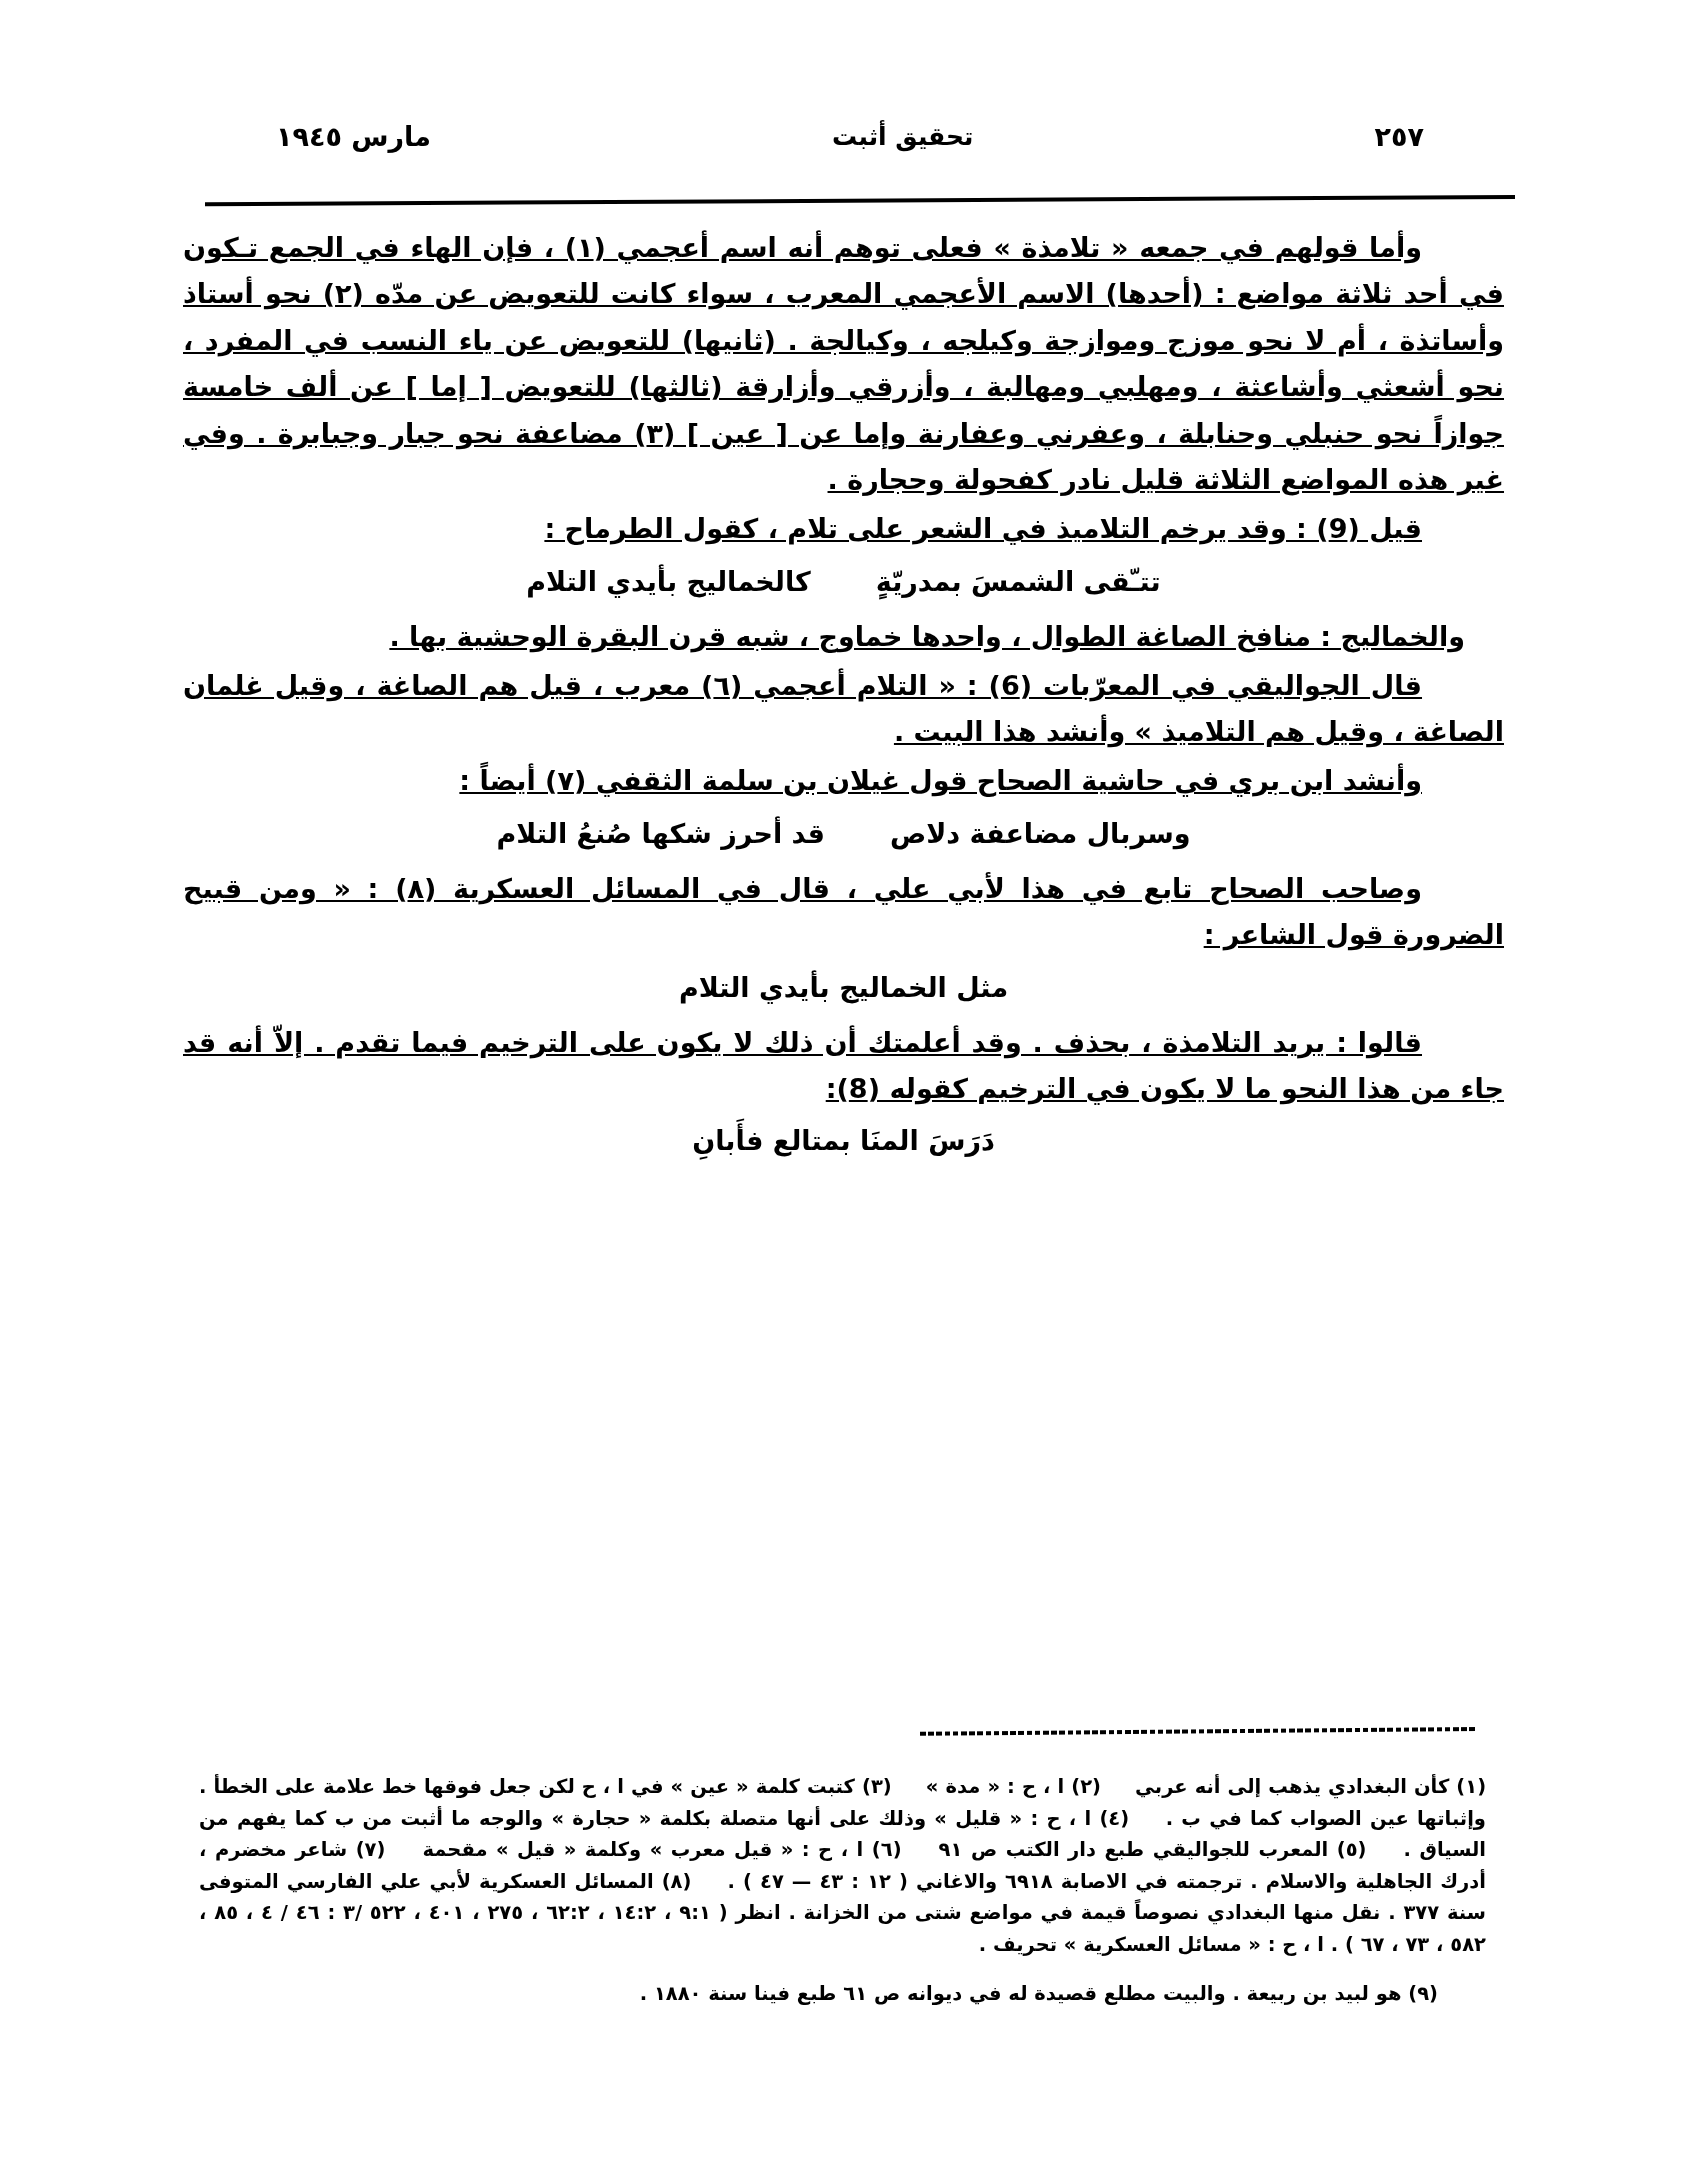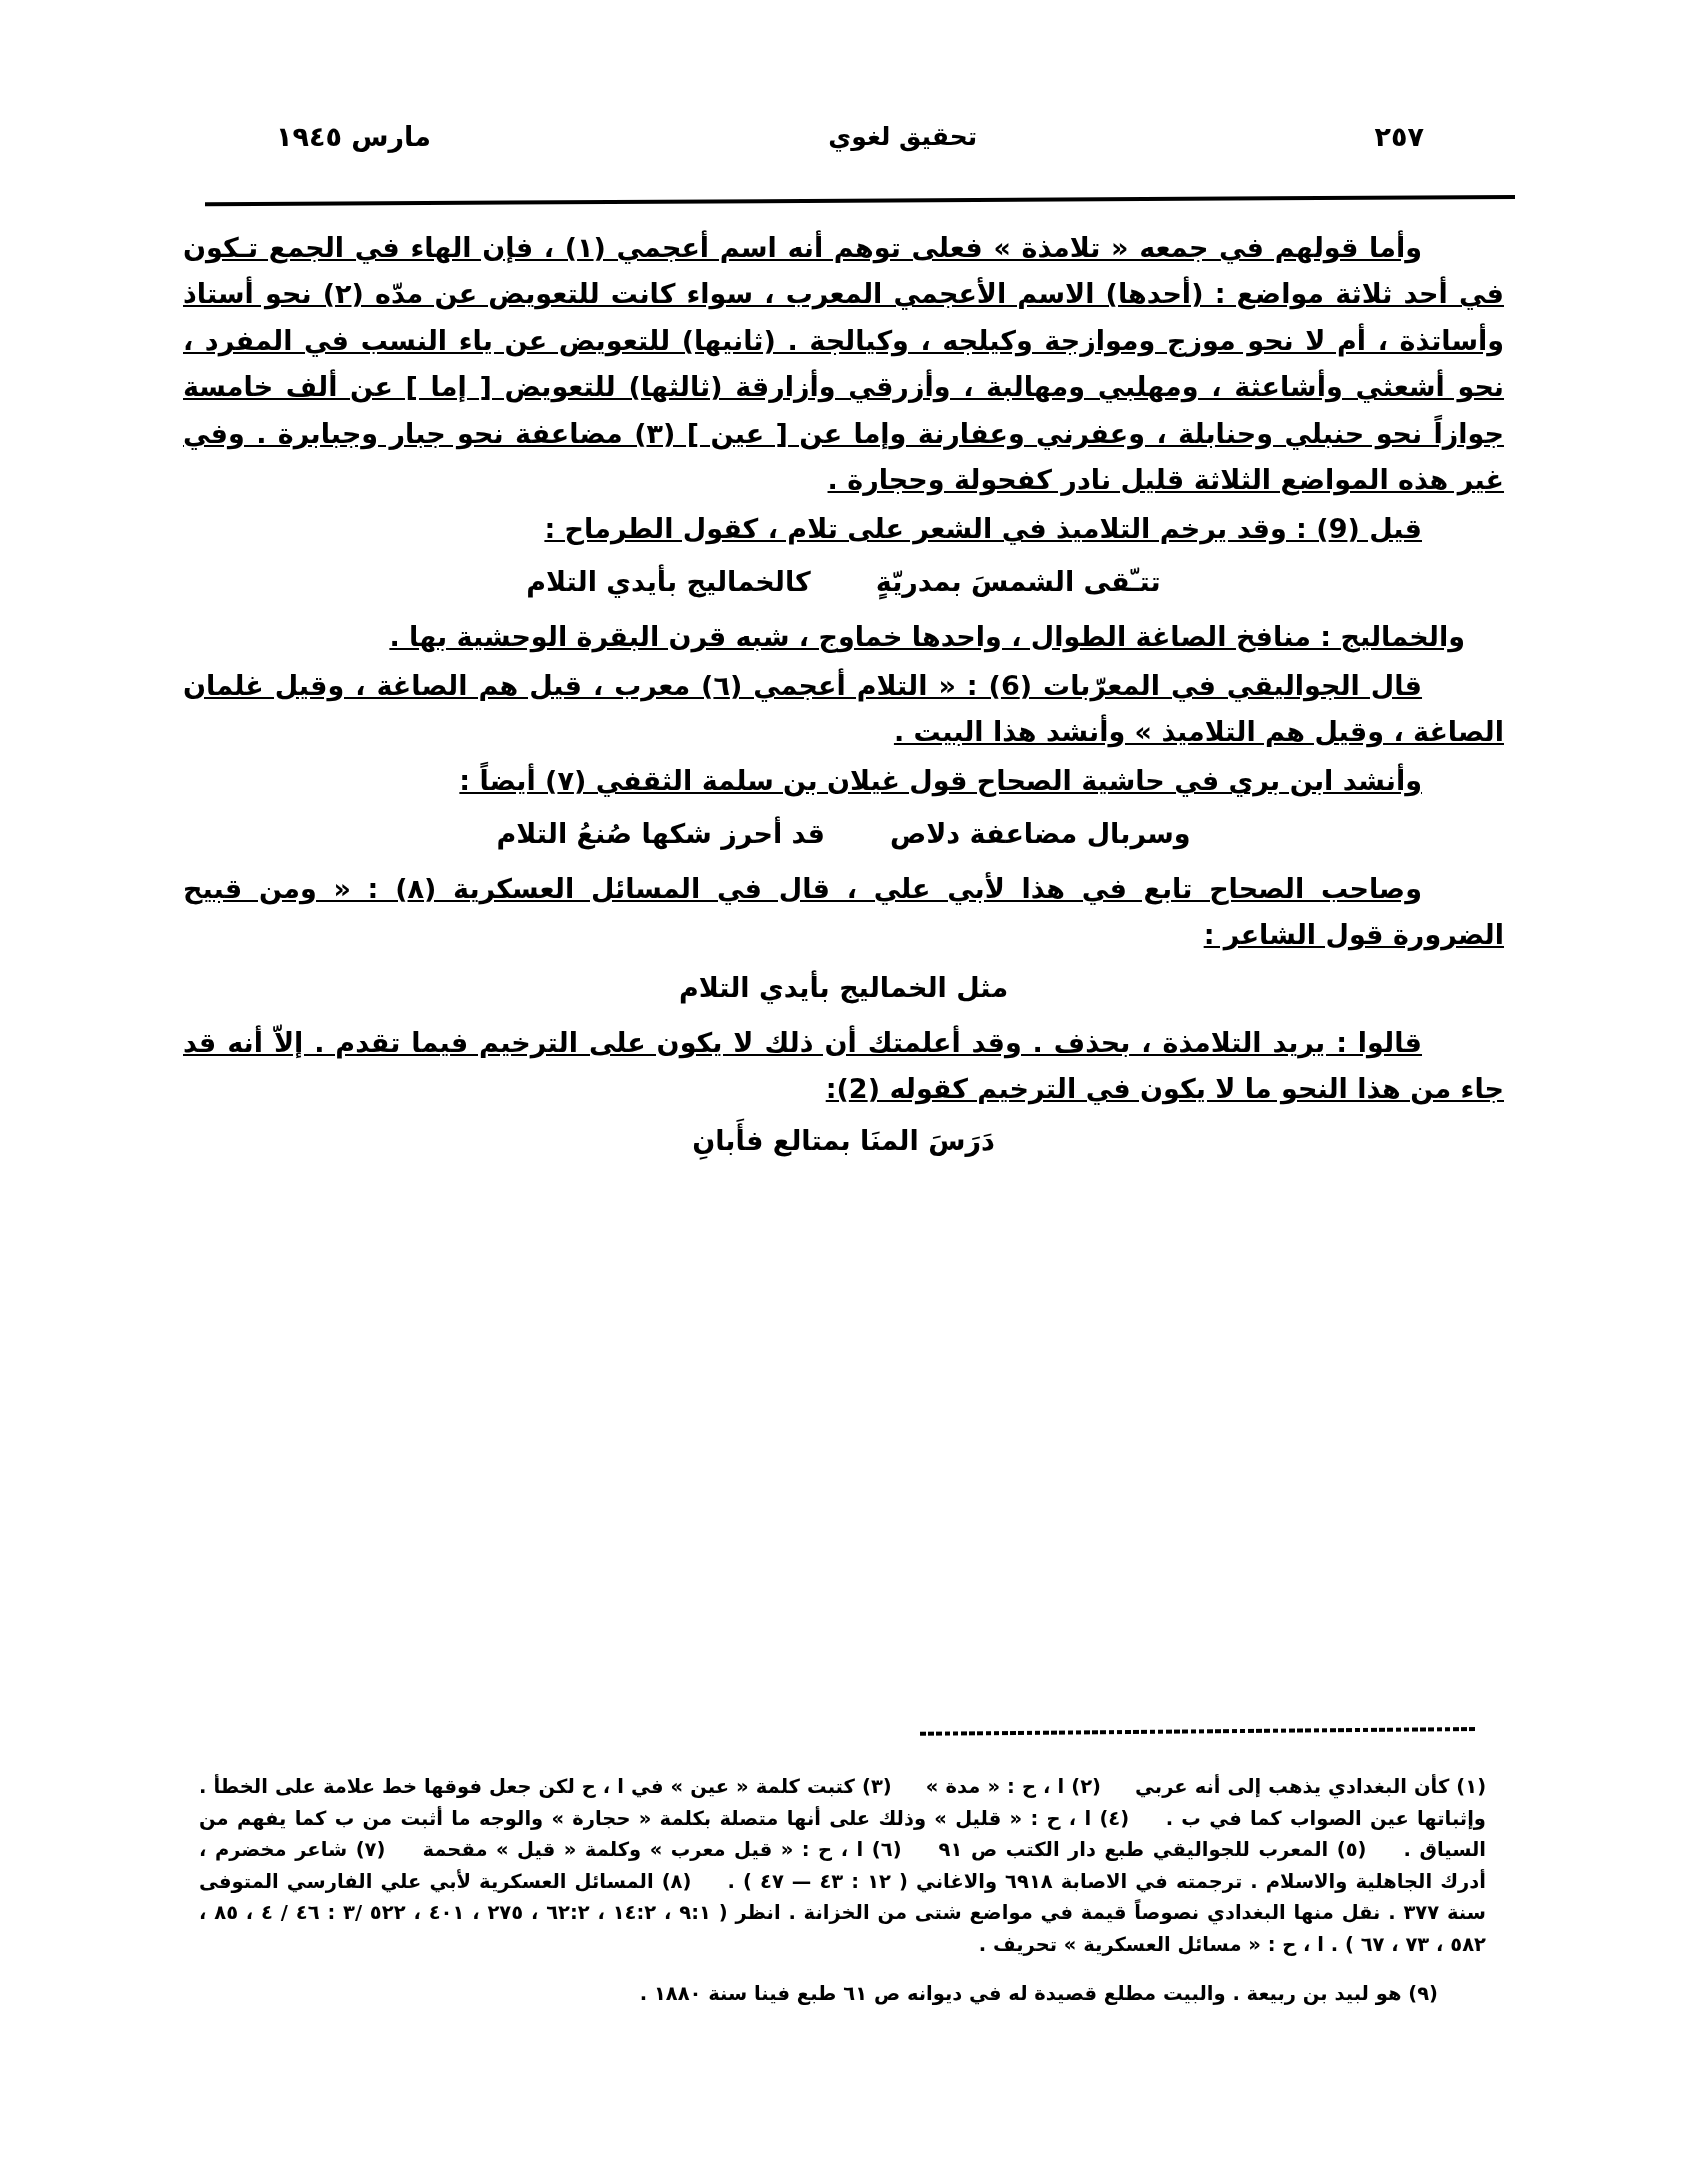--- a/index.html
+++ b/index.html
@@ -141,21 +141,21 @@
     width: 20px;
   }
 </style>
 </head>
 <body>
 
 <div class="page">
 
   <div class="header">
     <span class="header-item">٢٥٧</span>
-    <span class="header-item header-center">تحقيق لغوي</span>
+    <span class="header-item header-center">تحقيق أثبت</span>
     <span class="header-item">مارس ١٩٤٥</span>
   </div>
 
   <div class="head-rule"></div>
 
   <div class="body-block">
 
     <p class="para indent">وأما قولهم في جمعه « تلامذة » فعلى توهم أنه اسم أعجمي (١) ، فإن الهاء في الجمع تـكون في أحد ثلاثة مواضع : (أحدها) الاسم الأعجمي المعرب ، سواء كانت للتعويض عن مدّه (٢) نحو أستاذ وأساتذة ، أم لا نحو موزج وموازجة وكيلجه ، وكيالجة . (ثانيها) للتعويض عن ياء النسب في المفرد ، نحو أشعثي وأشاعثة ، ومهلبي ومهالبة ، وأزرقي وأزارقة (ثالثها) للتعويض [ إما ] عن ألف خامسة جوازاً نحو حنبلي وحنابلة ، وعفرني وعفارنة وإما عن [ عين ] (٣) مضاعفة نحو جبار وجبابرة . وفي غير هذه المواضع الثلاثة قليل نادر كفحولة وحجارة .</p>
 
     <p class="para indent">قيل (9) : وقد يرخم التلاميذ في الشعر على تلام ، كقول الطرماح :</p>
@@ -176,21 +176,21 @@
       <span class="hemistich">قد أحرز شكها صُنعُ التلام</span>
     </div>
 
 
     <p class="para indent">وصاحب الصحاح تابع في هذا لأبي علي ، قال في المسائل العسكرية (٨) : « ومن قبيح الضرورة قول الشاعر :</p>
 
     <div class="verse single">
       <span class="hemistich">مثل الخماليج بأيدي التلام</span>
     </div>
 
-    <p class="para indent">قالوا : يريد التلامذة ، بحذف . وقد أعلمتك أن ذلك لا يكون على الترخيم فيما تقدم . إلاّ أنه قد جاء من هذا النحو ما لا يكون في الترخيم كقوله (2):</p>
+    <p class="para indent">قالوا : يريد التلامذة ، بحذف . وقد أعلمتك أن ذلك لا يكون على الترخيم فيما تقدم . إلاّ أنه قد جاء من هذا النحو ما لا يكون في الترخيم كقوله (8):</p>
 
     <div class="verse single">
       <span class="hemistich">دَرَسَ المنَا بمتالع فأَبانِ</span>
     </div>
 
   </div>
 
   <div class="fn-rule"></div>
 
   <div class="footnotes">

